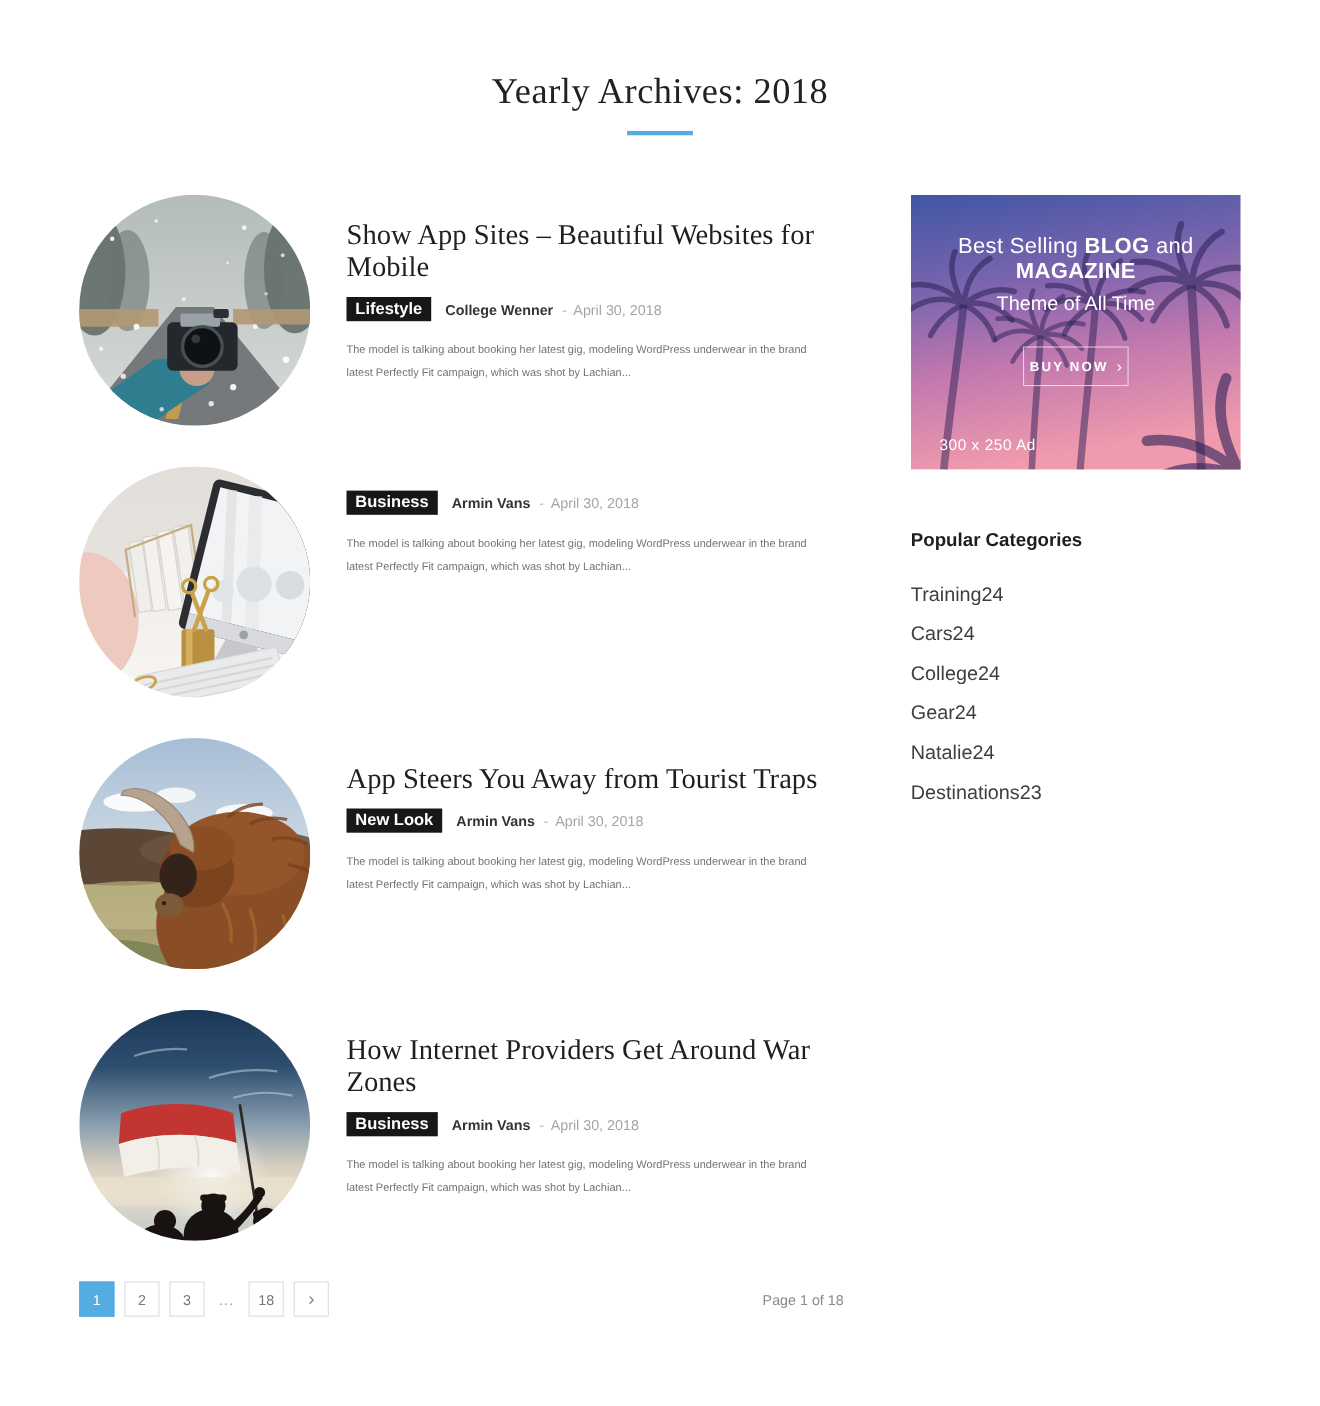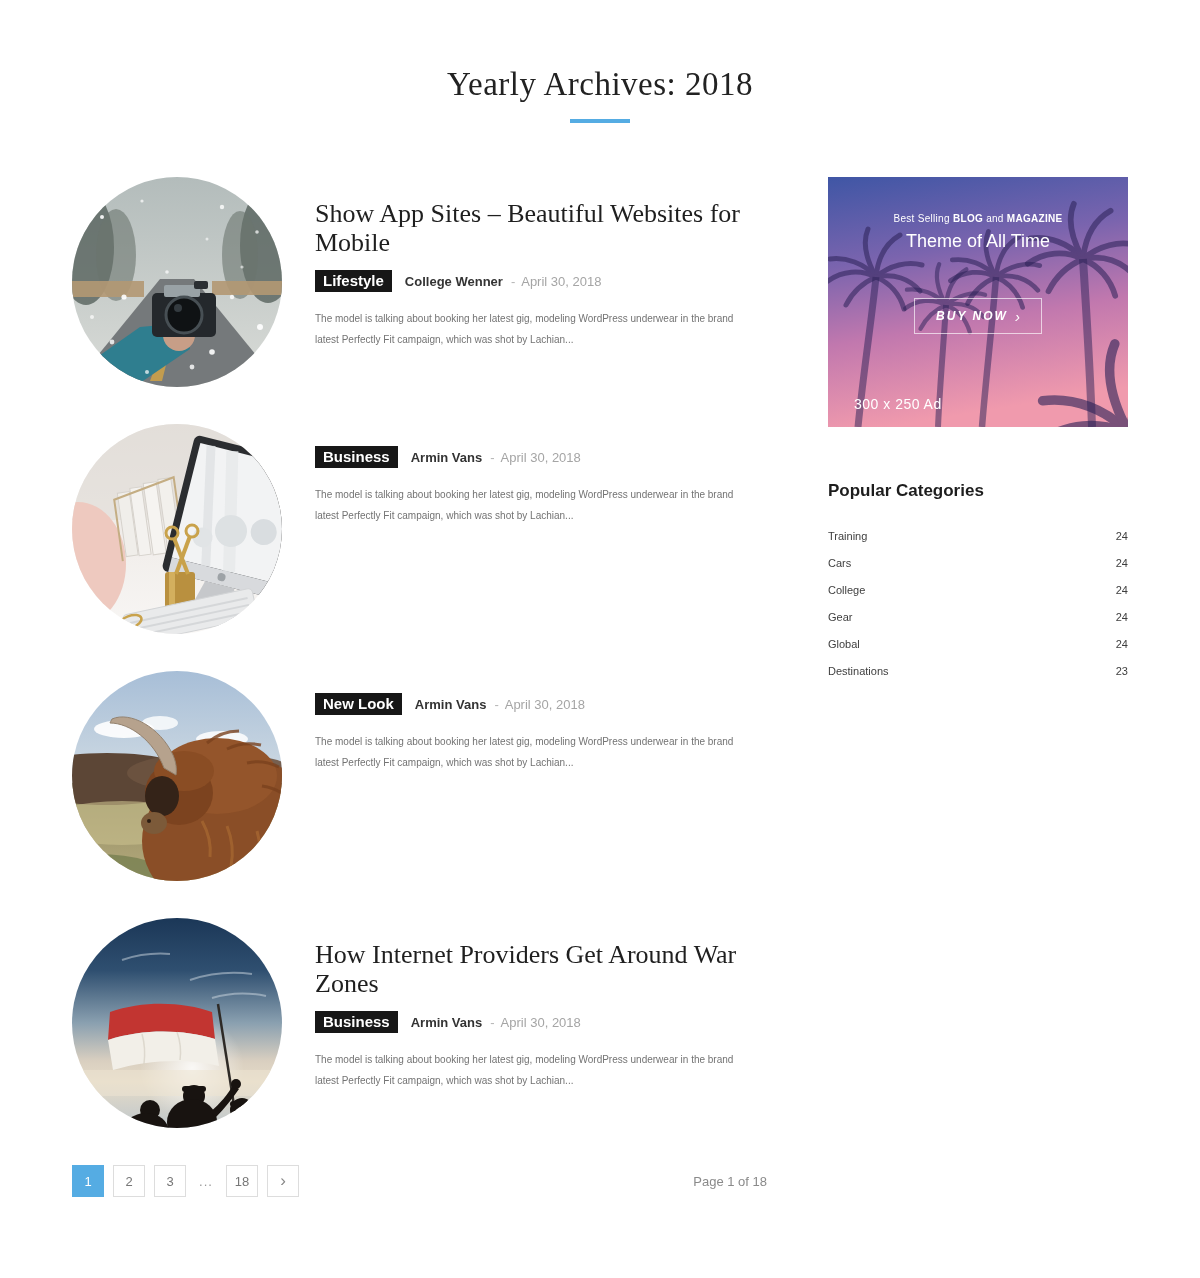--- a/index.html
+++ b/index.html
@@ -36,32 +36,32 @@
   .page-btn { width:32px; height:32px; border:1px solid #ddd; background:#fff; display:flex; align-items:center; justify-content:center; font-size:13px; color:#777; margin-right:9px; text-decoration:none; }
   .page-btn.active { background:var(--accent); border-color:var(--accent); color:#fff; }
   .page-dots { width:22px; text-align:center; color:#999; font-size:13px; margin-right:9px; letter-spacing:1px; }
   .page-btn.next { font-size:17px; color:#888; }
   .page-status { margin-left:auto; color:#8a8a8a; font-size:13px; }
 
   
   .ad { display:block; width:300px; height:250px; position:relative; overflow:hidden; text-decoration:none; }
   .ad-art { position:absolute; inset:0; }
   .ad-copy { position:relative; z-index:2; text-align:center; color:#fff; padding-top:36px; }
-  .ad-line1 { font-size:10px; letter-spacing:.3px; }
+  .ad-line1 { font-size:20px; letter-spacing:.3px; }
   .ad-line1 b { font-weight:bold; }
   .ad-line2 { font-size:18px; margin-top:7px; }
-  .buy-btn { margin:46px auto 0; width:128px; height:36px; border:1px solid rgba(255,255,255,.65); color:#fff; display:flex; align-items:center; justify-content:center; font-size:12px; font-weight:bold; letter-spacing:2px; cursor:pointer;font-style:italic; }
+  .buy-btn { margin:28px auto 0; width:96px; height:36px; border:1px solid rgba(255,255,255,.65); color:#fff; display:flex; align-items:center; justify-content:center; font-size:12px; font-weight:bold; letter-spacing:2px; cursor:pointer; }
   .buy-btn .chev { font-weight:normal; font-size:15px; margin-left:7px; letter-spacing:0; }
   .ad-size { position:absolute; z-index:2; left:26px; bottom:15px; color:#fff; font-size:14px; letter-spacing:.5px; }
 
   
   .widget { margin-top:54px; padding-left:0; }
   .widget-title { font-size:17px; font-weight:bold; color:#1d1d1d; margin:0 0 22px; padding-left:0; }
   .cat-list { list-style:none; margin:0; padding:0; }
-  .cat-item { display:flex; justify-content:space-between; align-items:center; padding:7px 0 8px; font-size:11px; color:#3e3e3e; cursor:pointer;gap:20px; }
+  .cat-item { display:flex; align-items:center; padding:7px 0 8px; font-size:18px; color:#3e3e3e; cursor:pointer; }
   .cat-count { color:#3e3e3e; }
   .sidebar .widget, .sidebar .widget-title, .sidebar .cat-list { margin-left:-10px; padding-left:10px; }
 </style>
 </head>
 <body>
 
 <div class="container">
 
   <header class="page-header">
     <h1 class="page-title">Yearly Archives: 2018</h1>
@@ -227,20 +227,21 @@
             <circle cx="77" cy="150" r="2" fill="#2b1d12"></circle>
             <path d="M40 48 C 58 40 88 56 101 84 C 104 91 105 98 104 104 L 92 97 C 82 70 58 52 38 52 Z" fill="#b6a28d" stroke="#93826f" stroke-width="1"></path>
             <g stroke="#a96a33" stroke-width="3" fill="none" opacity=".7">
               <path d="M130 150 q 10 18 8 36"></path>
                 <path d="M155 155 q 8 20 4 40"></path>
                 <path d="M185 160 q 6 22 2 42"></path>
             </g>
           </svg>
         </a>
         <div class="post-body">
+          <h2 class="post-title">App Steers You Away from Tourist Traps</h2>
           <div class="meta">
             <span class="badge">New Look</span>
             <span class="author">Armin Vans</span>
             <span class="sep">-</span>
             <span class="date">April 30, 2018</span>
           </div>
           <p class="excerpt">The model is talking about booking her latest gig, modeling WordPress underwear in the brand latest Perfectly Fit campaign, which was shot by Lachian...</p>
         </div>
       </article>
 
@@ -381,21 +382,21 @@
           </li>
           <li class="cat-item">
             <span class="cat-label">College</span>
             <span class="cat-count">24</span>
           </li>
           <li class="cat-item">
             <span class="cat-label">Gear</span>
             <span class="cat-count">24</span>
           </li>
           <li class="cat-item">
-            <span class="cat-label">Global</span>
+            <span class="cat-label">Natalie</span>
             <span class="cat-count">24</span>
           </li>
           <li class="cat-item">
             <span class="cat-label">Destinations</span>
             <span class="cat-count">23</span>
           </li>
         </ul>
       </section>
 
     </aside>

